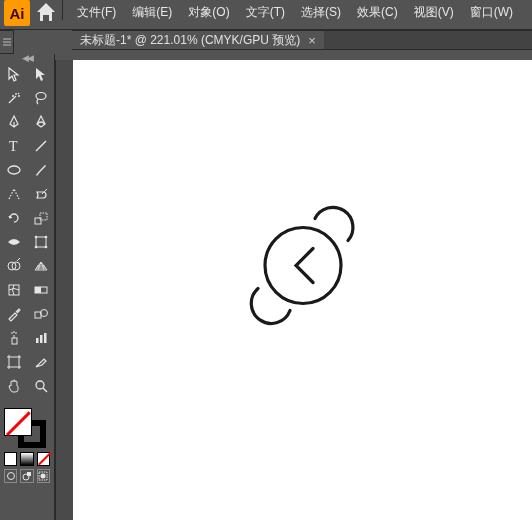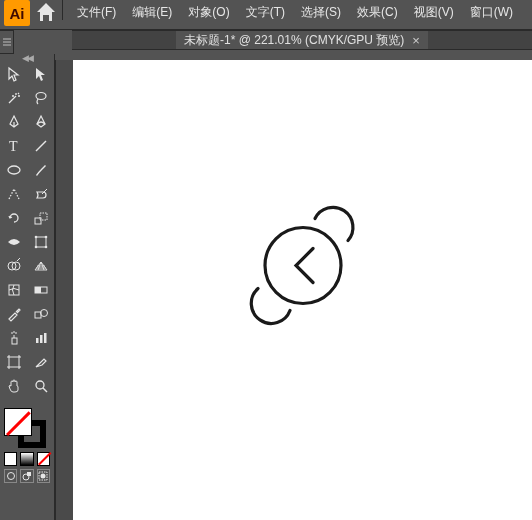--- a/index.html
+++ b/index.html
@@ -48,21 +48,20 @@
 
   
   .tab-strip {
     position: absolute;
     left: 72px; top: 30px; right: 0;
     height: 20px;
     background: #434343;
     display: flex; align-items: center;
     border-top: 1px solid #2a2a2a;
     border-bottom: 1px solid #2a2a2a;
-    justify-content: center;
   }
   .doc-tab {
     display: flex; align-items: center;
     height: 100%;
     padding: 0 8px;
     background: #535353;
     gap: 8px;
     font-size: 12px;
   }
   .doc-tab .close { font-size: 13px; color: #ccc; }

